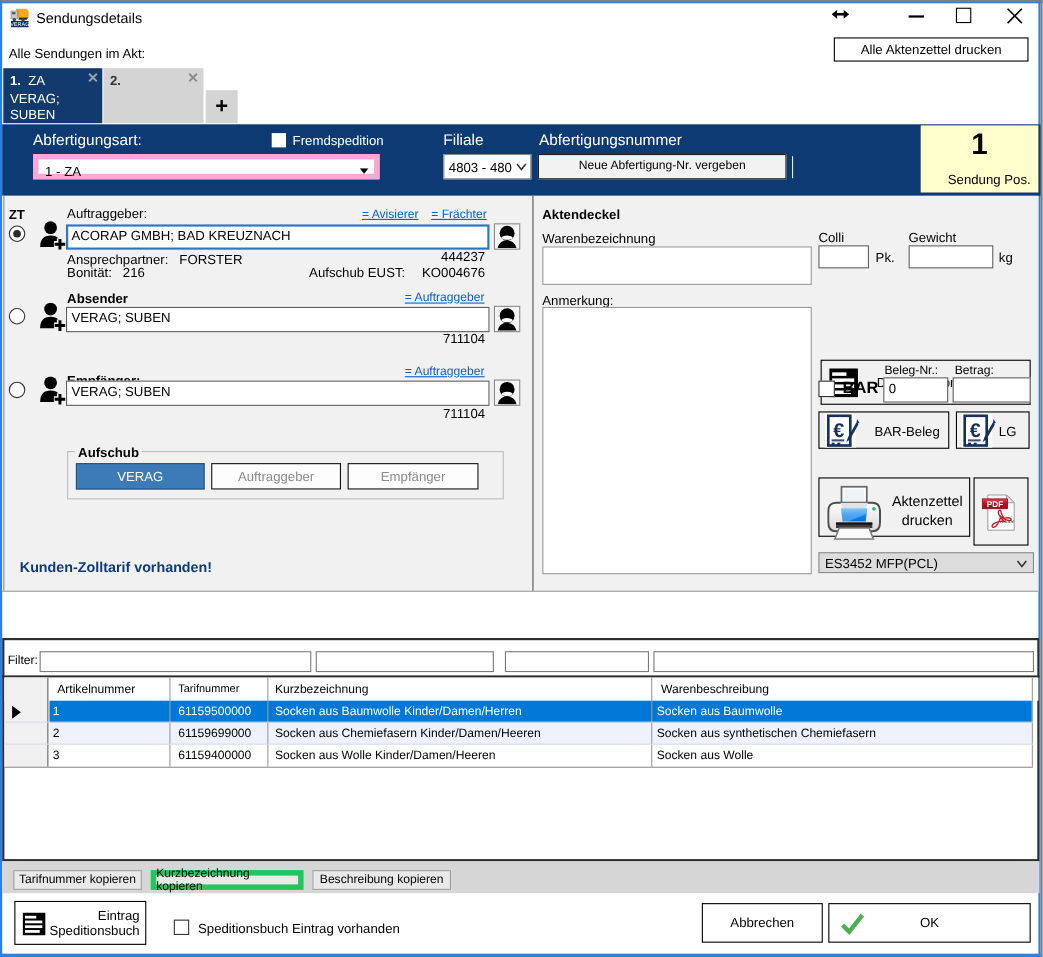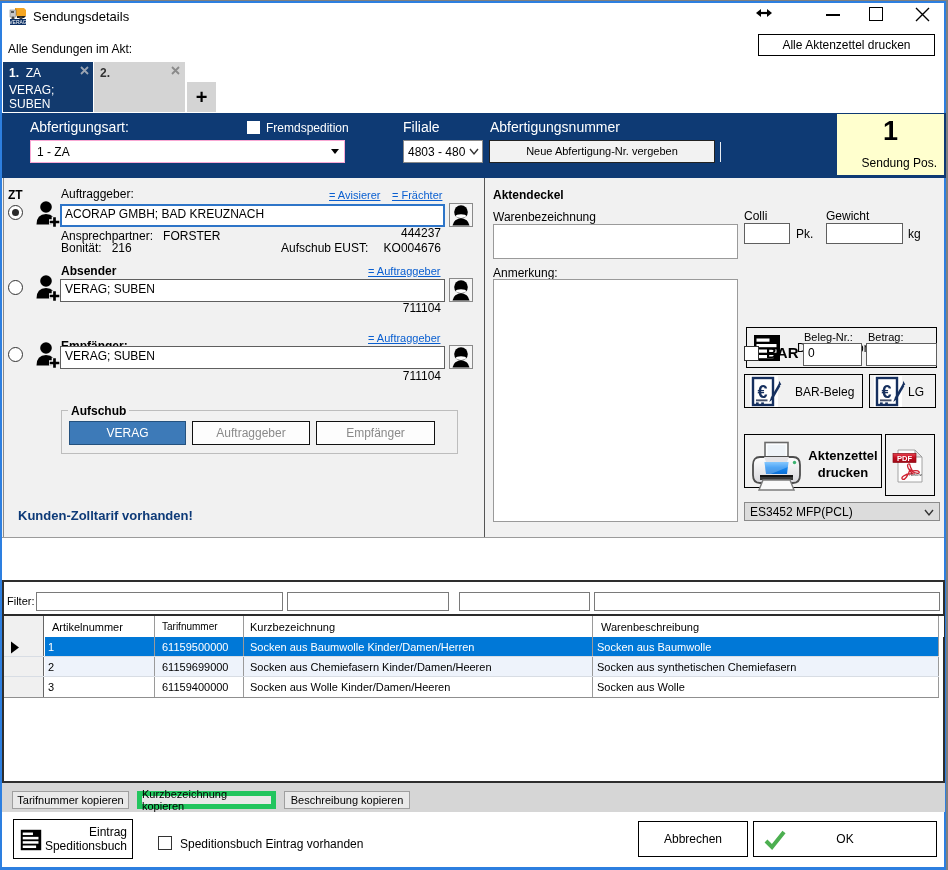--- a/index.html
+++ b/index.html
@@ -61,21 +61,21 @@
   <svg style="position:absolute;right:5px;top:4px;" width="9" height="9">
       <path d="M1 1 L8 8 M8 1 L1 8" stroke="#8a8a8a" stroke-width="1.8"></path>
     </svg>
 </div>
 <div class="abs" style="left:187px;top:82px;width:29px;height:30px;background:#d4d4d4;color:#000;font-size:20px;font-weight:bold;display:flex;align-items:center;justify-content:center;">+</div>
 
 <div class="abs" style="left:2px;top:113px;width:944px;height:65px;background:#0e3a74;"></div>
 <div class="abs" style="left:30px;top:119px;font-size:14px;color:#fff;">Abfertigungsart:</div>
 <div class="abs" style="left:247px;top:121px;width:13px;height:13px;background:#fff;"></div>
 <div class="abs" style="left:266px;top:121px;font-size:12px;color:#fff;">Fremdspedition</div>
-<div class="abs" style="left:30px;top:140px;width:315px;height:23px;background:#fff;border:1px solid #f9a8d4;">
+<div class="abs" style="left:30px;top:140px;width:315px;height:23px;background:#fff;border:5px solid #f9a8d4;">
   <div style="position:absolute;left:6px;top:4px;font-size:12px;">1 - ZA</div>
   <svg style="position:absolute;right:4px;top:8px;" width="9" height="6">
       <polygon points="0,0 8,0 4,5" fill="#000"></polygon>
     </svg>
 </div>
 <div class="abs" style="left:403px;top:119px;font-size:14px;color:#fff;">Filiale</div>
 <div class="abs" style="left:403px;top:140px;width:80px;height:23px;background:#fff;border:1px solid #888;">
   <div style="position:absolute;left:4px;top:4px;font-size:12px;white-space:nowrap;overflow:hidden;width:60px;">4803 - 480</div>
   <svg style="position:absolute;right:3px;top:7px;" width="10" height="8">
       <path d="M1 1 L5 6 L9 1" stroke="#333" stroke-width="1.4" fill="none"></path>
@@ -219,21 +219,21 @@
       <text x="12.5" y="21.5" font-size="18" font-weight="bold" fill="#16305f" text-anchor="middle" font-family="Liberation Sans">€</text>
       <rect x="6" y="23.4" width="11.5" height="1.9" fill="#44506a"></rect>
       <rect x="6" y="26.4" width="2.7" height="2.7" fill="#16305f"></rect>
       <rect x="11.2" y="26.4" width="2.7" height="2.7" fill="#16305f"></rect>
       <path d="M28.6 8 L21 21.2 l-1.7 4.8 l3.5 -2.7 L30.4 10 z" fill="#16305f"></path>
       <path d="M29.2 4.8 l2.1 3.6 l-2.8 1.5 z" fill="#16305f"></path>
     </svg>
   <div style="position:absolute;left:38px;top:10px;font-size:12px;">LG</div>
 </div>
 
-<div class="btn" style="left:744px;top:434px;width:138px;height:54px;font-weight:bold;">
+<div class="btn" style="left:744px;top:434px;width:138px;height:54px;">
   <svg style="position:absolute;left:7px;top:6px;" width="49" height="50" viewBox="0 0 49 50">
     <defs>
       <linearGradient id="pg" x1="0" y1="0" x2="0" y2="1">
         <stop offset="0" stop-color="#5cb6ff"></stop>
           <stop offset="0.45" stop-color="#1789f2"></stop>
           <stop offset="1" stop-color="#0b6fd6"></stop>
       </linearGradient>
       <linearGradient id="bg1" x1="0" y1="0" x2="0" y2="1">
         <stop offset="0" stop-color="#ffffff"></stop>
           <stop offset="1" stop-color="#d8d8dc"></stop>

